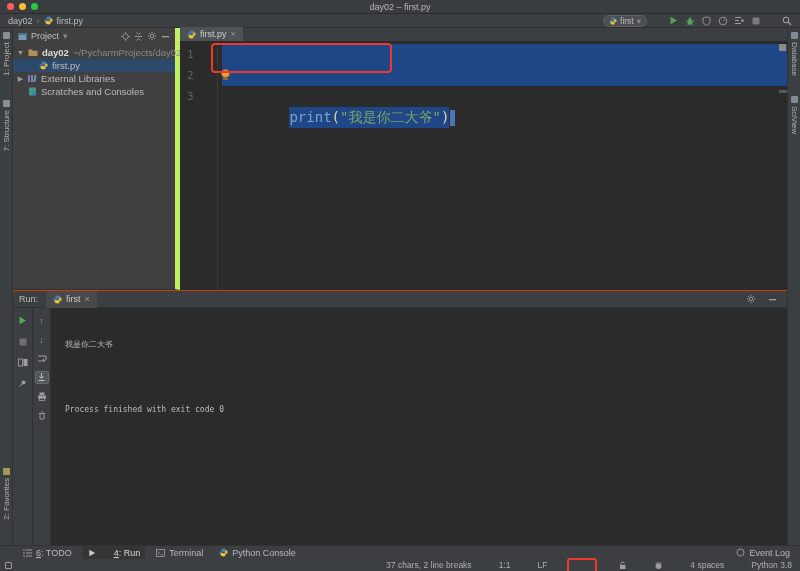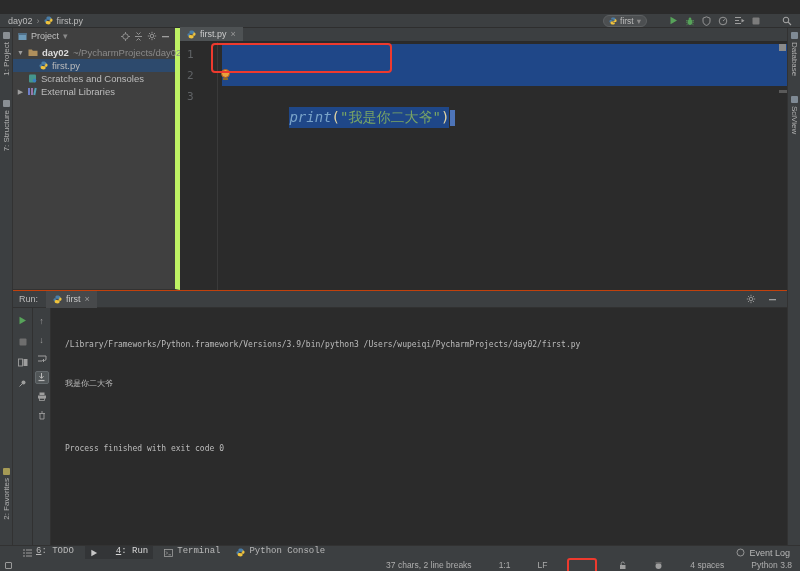--- a/index.html
+++ b/index.html
@@ -52,21 +52,21 @@
   .etab { height:14px; background:#4e5254; display:flex; align-items:center; gap:4px;
     padding:0 7px; font-size:9px; color:#cccccc; }
   .tab-close { color:#9a9a9a; font-size:9px; }
   .ed-content { position:relative; width:607px; height:248px; overflow:hidden; }
   .gutter { position:absolute; left:0; top:0; width:38px; height:100%; border-right:1px solid #3a3a3a; }
   .lnum { position:absolute; left:7px; font-family:"DejaVu Sans Mono",monospace; font-size:11px; color:#606366; height:21px; line-height:21px; }
   .sel-band { position:absolute; left:42px; right:0; background:#1f4788; }
   .code-row { position:absolute; left:42px; height:21px; line-height:21px;
     font-family:"DejaVu Sans Mono",monospace; font-size:14px; white-space:pre; z-index:2; }
   .c-comment { color:#a9b7c6; }
-  .c-fn { color:#7aa4c9;font-style:italic; }
+  .c-fn { color:#7aa4c9; }
   .c-paren { color:#e5d6a3; }
   .c-str { color:#7aa564; }
   .sel-bg { display:inline-block; height:21px; line-height:21px; background:#1f4788; }
   .caret-block { display:inline-block; width:5px; height:16px; background:#4d74b8; vertical-align:middle; margin-left:1px; }
   .bulb { position:absolute; left:41px; top:27px; width:9px; height:12px; z-index:3; }
   .bulb .glass { width:9px; height:9px; border-radius:50%; background:#e8a33d; border:1px solid #b25b1e; }
   .bulb .base { width:5px; height:2px; background:#8a6a2a; margin:0 auto; }
   .scroll-mark-sq { position:absolute; left:779px; top:44px; width:7px; height:7px; background:#8a8a8a; z-index:4; }
   .scroll-mark-dash { position:absolute; left:779px; top:90px; width:8px; height:3px; background:#5a5a5a; z-index:4; }
   
@@ -85,40 +85,48 @@
   .tbtn { width:14px; height:13px; display:flex; align-items:center; justify-content:center;
     color:#9e9e9e; font-size:9px; border-radius:2px; }
   .tbtn.selected { background:#515658; border:1px solid #646a6d; }
   .console { position:absolute; left:39px; top:17px; right:0; bottom:0;
     font-family:"DejaVu Sans Mono",monospace; font-size:8px; line-height:13px;
     color:#bcbcbc; padding:4px 0 0 13px; white-space:pre; }
   
   .bottombar { position:absolute; left:0; top:545px; width:800px; height:14px;
     background:#3c3f41; border-top:1px solid #323232; display:flex; align-items:center;
     gap:6px; padding:0 10px 0 18px; font-size:9px; color:#b8b8b8; }
-  .btab { display:flex; gap:4px; height:14px; padding:0 5px;font-family:Liberation Mono, monospace; }
+  .btab { display:flex; align-items:center; gap:4px; height:14px; padding:0 5px; }
   .btab.active { background:#333537; color:#d8d8d8;gap:18px; }
   .btab u { text-decoration:underline; }
   .bb-right { margin-left:auto; display:flex; align-items:center; gap:4px; }
   
   .statusbar { position:absolute; left:0; top:559px; width:800px; height:12px;
     background:#3c3f41; display:flex; align-items:center; font-size:8.5px; color:#aeaeae;
     padding:0 8px 0 5px; overflow:visible; }
   .sb-right { margin-left:auto; display:flex; align-items:center; gap:27px; }
   .gbk-wrap { position:relative;margin-top:18px; }
   .anno-gbk { position:absolute; left:-7px; top:-11px; width:30px; height:21px;
     border:2px solid #ee3a2e; border-radius:3px; z-index:60; pointer-events:none; }
   .sb-sq { width:7px; height:7px; border:1px solid #9a9a9a; border-radius:1px; }
   svg { display:block; }
 </style>
 </head>
 <body>
 
 <div class="window">
 
+  <div class="titlebar">
+    <div class="traffic">
+      <span class="light" style="background:#ff5f57"></span>
+      <span class="light" style="background:#febc2e"></span>
+      <span class="light" style="background:#2ac840"></span>
+    </div>
+    <div class="title-text">day02 – first.py</div>
+  </div>
 
   <div class="navbar">
     <div class="crumb">
       <span>day02</span>
       <span class="dim">›</span>
       <span class="icon">
         <svg width="9" height="9" viewBox="0 0 10 10">
             <path d="M5 .5C3.4.5 2.7 1.2 2.7 2.1v1.1h2.5v.4H1.9C1 3.6.5 4.5.5 5.4s.5 1.8 1.4 1.8h1V6.1c0-.9.8-1.6 1.7-1.6h2c.8 0 1.5-.7 1.5-1.5V2.1C8.1 1.2 6.6.5 5 .5z" fill="#4a7ea8"></path>
             <path d="M5 9.5c1.6 0 2.3-.7 2.3-1.6V6.8H4.8v-.4h3.3c.9 0 1.4-.9 1.4-1.8s-.5-1.8-1.4-1.8h-1v1.1c0 .9-.8 1.6-1.7 1.6h-2c-.8 0-1.5.7-1.5 1.5v.9c0 .9 1.5 1.6 3.1 1.6z" fill="#f0c33c"></path>
           </svg>
@@ -256,39 +264,39 @@
       </div>
       <div class="trow sel-row" style="padding-left:26px;">
         <span class="icon">
           <svg width="9" height="9" viewBox="0 0 10 10">
               <path d="M5 .5C3.4.5 2.7 1.2 2.7 2.1v1.1h2.5v.4H1.9C1 3.6.5 4.5.5 5.4s.5 1.8 1.4 1.8h1V6.1c0-.9.8-1.6 1.7-1.6h2c.8 0 1.5-.7 1.5-1.5V2.1C8.1 1.2 6.6.5 5 .5z" fill="#4a7ea8"></path>
               <path d="M5 9.5c1.6 0 2.3-.7 2.3-1.6V6.8H4.8v-.4h3.3c.9 0 1.4-.9 1.4-1.8s-.5-1.8-1.4-1.8h-1v1.1c0 .9-.8 1.6-1.7 1.6h-2c-.8 0-1.5.7-1.5 1.5v.9c0 .9 1.5 1.6 3.1 1.6z" fill="#f0c33c"></path>
             </svg>
         </span>
         <span>first.py</span>
       </div>
-      <div class="trow" style="padding-left:15px;">
-        <span class="icon">
-          <svg width="9" height="9" viewBox="0 0 9 9">
-              <rect x="1" y=".5" width="7" height="8" rx="1" fill="#45958c"></rect>
-              <circle cx="6.5" cy="6.5" r="1.8" fill="#3a7fc2"></circle>
-            </svg>
-        </span>
-        <span>Scratches and Consoles</span>
-      </div>
       <div class="trow" style="padding-left:4px;">
         <span class="twisty">▶</span>
         <span class="icon">
           <svg width="9" height="9" viewBox="0 0 9 9">
               <rect x="0" y="1" width="2" height="7" fill="#6e7ec9"></rect>
               <rect x="3" y="1" width="2" height="7" fill="#9876aa"></rect>
               <rect x="6" y="1" width="2" height="7" fill="#56a0b8" transform="rotate(12 7 4.5)"></rect>
             </svg>
         </span>
         <span>External Libraries</span>
+      </div>
+      <div class="trow" style="padding-left:15px;">
+        <span class="icon">
+          <svg width="9" height="9" viewBox="0 0 9 9">
+              <rect x="1" y=".5" width="7" height="8" rx="1" fill="#45958c"></rect>
+              <circle cx="6.5" cy="6.5" r="1.8" fill="#3a7fc2"></circle>
+            </svg>
+        </span>
+        <span>Scratches and Consoles</span>
       </div>
     </div>
   </div>
 
   <div class="editor">
     <div class="tabbar">
       <div class="etab">
         <span class="icon">
           <svg width="9" height="9" viewBox="0 0 10 10">
               <path d="M5 .5C3.4.5 2.7 1.2 2.7 2.1v1.1h2.5v.4H1.9C1 3.6.5 4.5.5 5.4s.5 1.8 1.4 1.8h1V6.1c0-.9.8-1.6 1.7-1.6h2c.8 0 1.5-.7 1.5-1.5V2.1C8.1 1.2 6.6.5 5 .5z" fill="#4a7ea8"></path>
@@ -397,21 +405,20 @@
           </svg>
       </span>
       <span class="tbtn">
         <svg width="8" height="9" viewBox="0 0 8 9">
             <path d="M1 2.5h6M2 2.5V8h4V2.5M3 1h2" fill="none" stroke="#9e9e9e" stroke-width=".9"></path>
           </svg>
       </span>
     </div>
 
     <div class="console">
-      <div>/Library/Frameworks/Python.framework/Versions/3.9/bin/python3 /Users/wupeiqi/PycharmProjects/day02/first.py</div>
       <div>我是你二大爷</div>
       <div></div>
       <div>Process finished with exit code 0</div>
     </div>
   </div>
 
   <div class="bottombar">
     <span class="btab">
       <span class="icon">
         <svg width="9" height="8" viewBox="0 0 9 8">

